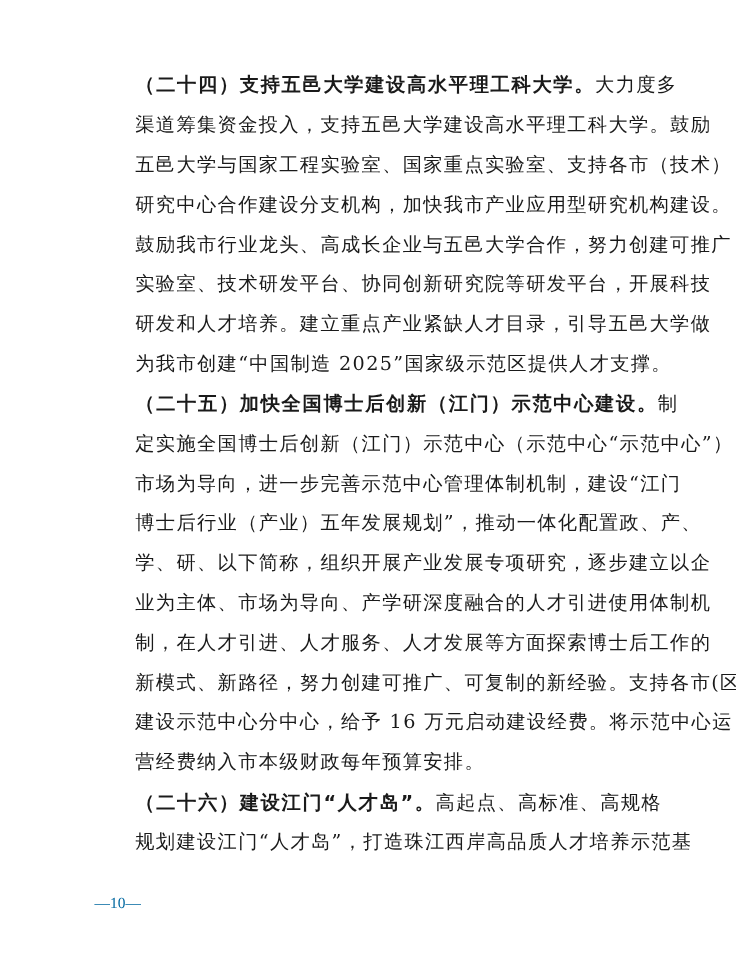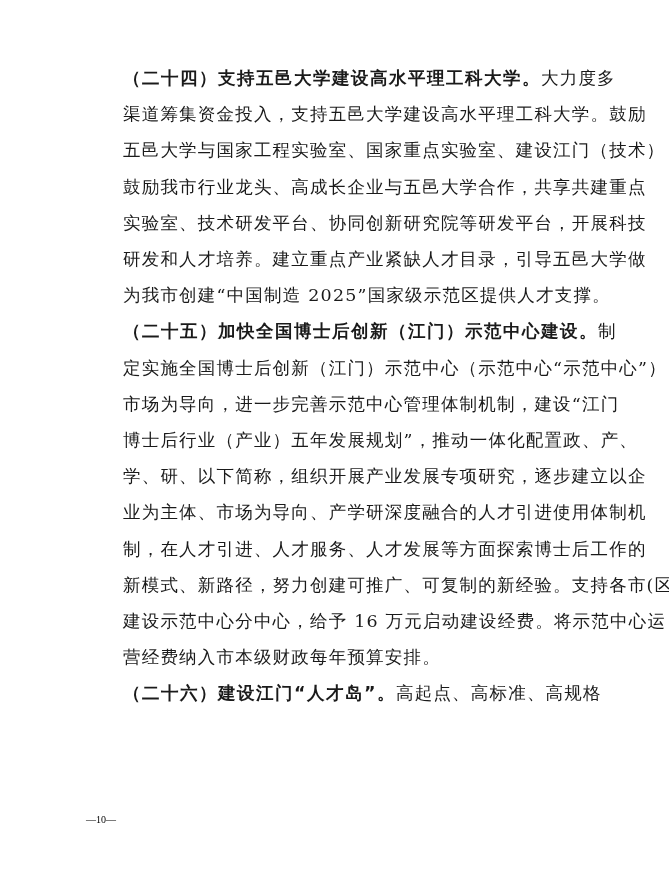--- a/index.html
+++ b/index.html
@@ -11,52 +11,54 @@
     font-size: 17.5px; line-height: 36.2px; color: #1a1a1a;
     text-align: justify; letter-spacing: 1.2px;
   }
   .para { margin: 0; text-indent: 2em; }
   .heading { font-family: "DejaVu Sans", "Liberation Sans", sans-serif; font-weight: bold; letter-spacing: 1.5px; }
   .line { display: block; white-space: nowrap; text-align-last: justify; }
   .line.first { text-indent: 2em; }
   .line.last { text-align-last: left; }
   .footer {
     position: absolute; left: 86px; top: 814px;
-    font-family: "Liberation Serif", "DejaVu Serif", serif; font-size: 10px; color: #000000;
+    font-family: "Liberation Serif", "DejaVu Serif", serif; font-size: 14px; color: #0369a1;
   }
 </style>
 </head>
 <body>
 
 <div class="page">
   <div class="body-text">
 
     <div class="para">
       <span class="line first"><span class="heading">（二十四）支持五邑大学建设高水平理工科大学。</span><span>大力度多</span></span>
       <span class="line">渠道筹集资金投入，支持五邑大学建设高水平理工科大学。鼓励</span>
-      <span class="line">五邑大学与国家工程实验室、国家重点实验室、建设江门（技术）</span>
-      <span class="line">鼓励我市行业龙头、高成长企业与五邑大学合作，共享共建重点</span>
+      <span class="line">五邑大学与国家工程实验室、国家重点实验室、支持各市（技术）</span>
+      <span class="line">研究中心合作建设分支机构，加快我市产业应用型研究机构建设。</span>
+      <span class="line">鼓励我市行业龙头、高成长企业与五邑大学合作，努力创建可推广</span>
       <span class="line">实验室、技术研发平台、协同创新研究院等研发平台，开展科技</span>
       <span class="line">研发和人才培养。建立重点产业紧缺人才目录，引导五邑大学做</span>
       <span class="line last">为我市创建“中国制造 2025”国家级示范区提供人才支撑。</span>
     </div>
 
     <div class="para">
       <span class="line first"><span class="heading">（二十五）加快全国博士后创新（江门）示范中心建设。</span><span>制</span></span>
       <span class="line">定实施全国博士后创新（江门）示范中心（示范中心“示范中心”）</span>
       <span class="line">市场为导向，进一步完善示范中心管理体制机制，建设“江门</span>
       <span class="line">博士后行业（产业）五年发展规划”，推动一体化配置政、产、</span>
       <span class="line">学、研、以下简称，组织开展产业发展专项研究，逐步建立以企</span>
       <span class="line">业为主体、市场为导向、产学研深度融合的人才引进使用体制机</span>
       <span class="line">制，在人才引进、人才服务、人才发展等方面探索博士后工作的</span>
       <span class="line">新模式、新路径，努力创建可推广、可复制的新经验。支持各市(区)</span>
       <span class="line">建设示范中心分中心，给予 16 万元启动建设经费。将示范中心运</span>
       <span class="line last">营经费纳入市本级财政每年预算安排。</span>
     </div>
 
     <div class="para">
       <span class="line first"><span class="heading">（二十六）建设江门“人才岛”。</span><span>高起点、高标准、高规格</span></span>
+      <span class="line">规划建设江门“人才岛”，打造珠江西岸高品质人才培养示范基</span>
     </div>
 
   </div>
 
   <div class="footer">—10—</div>
 </div>
 
 </body></html>

